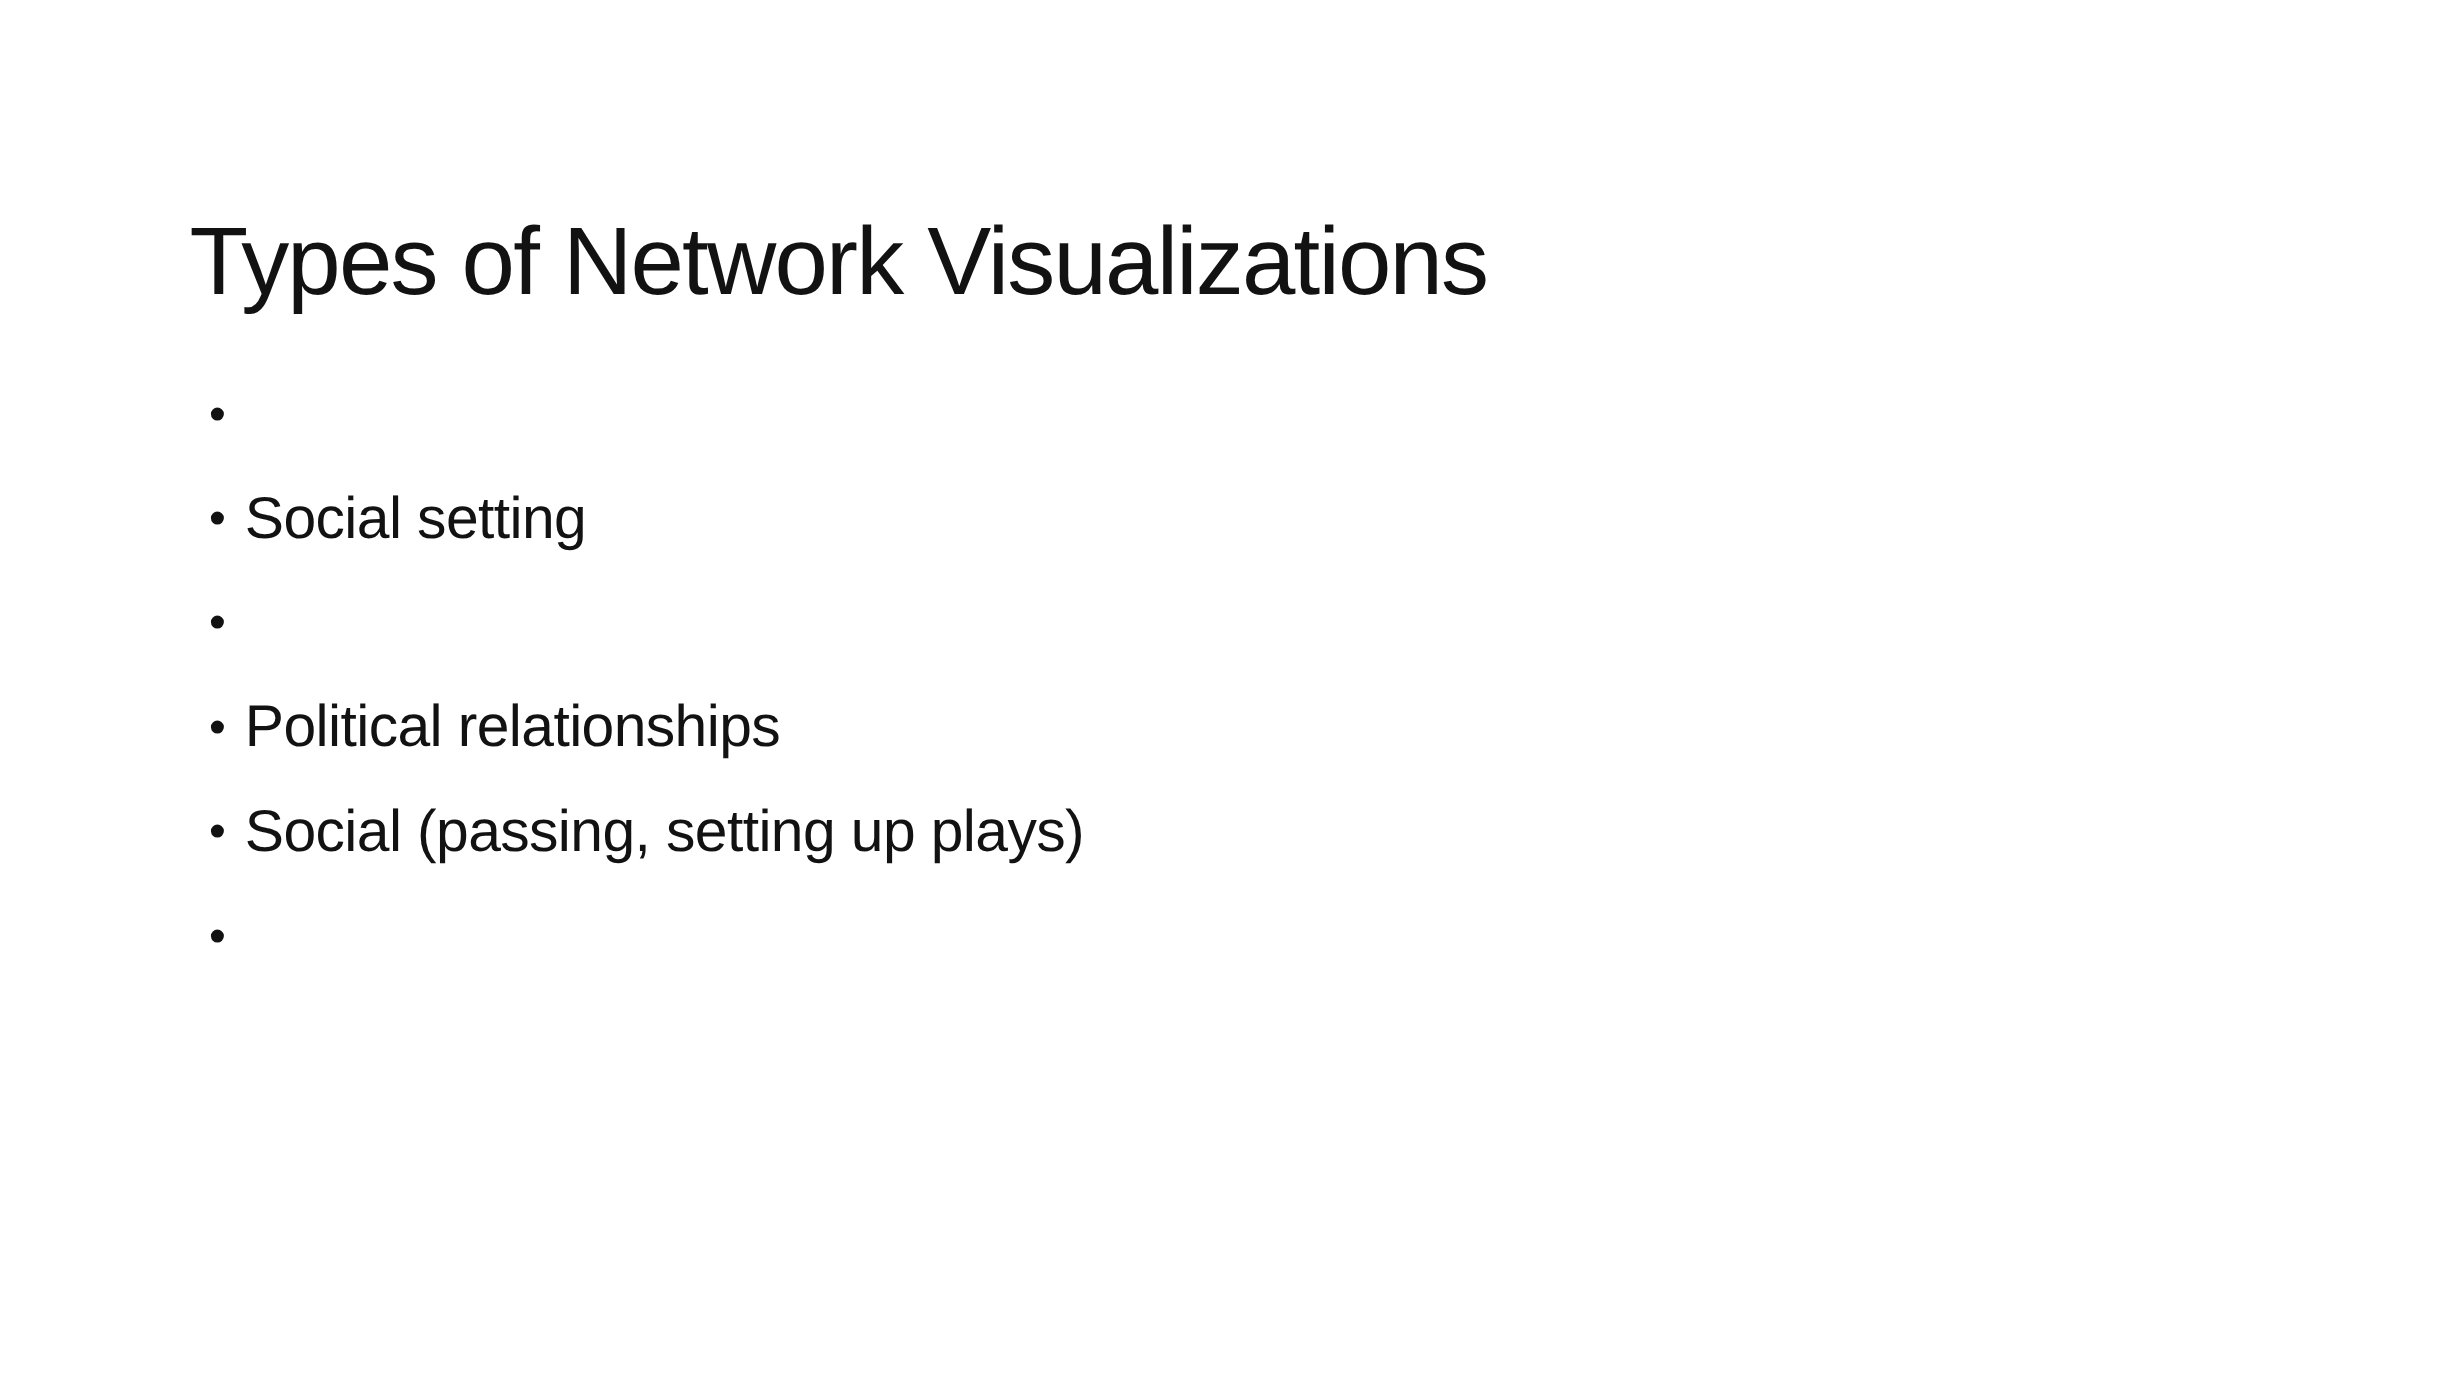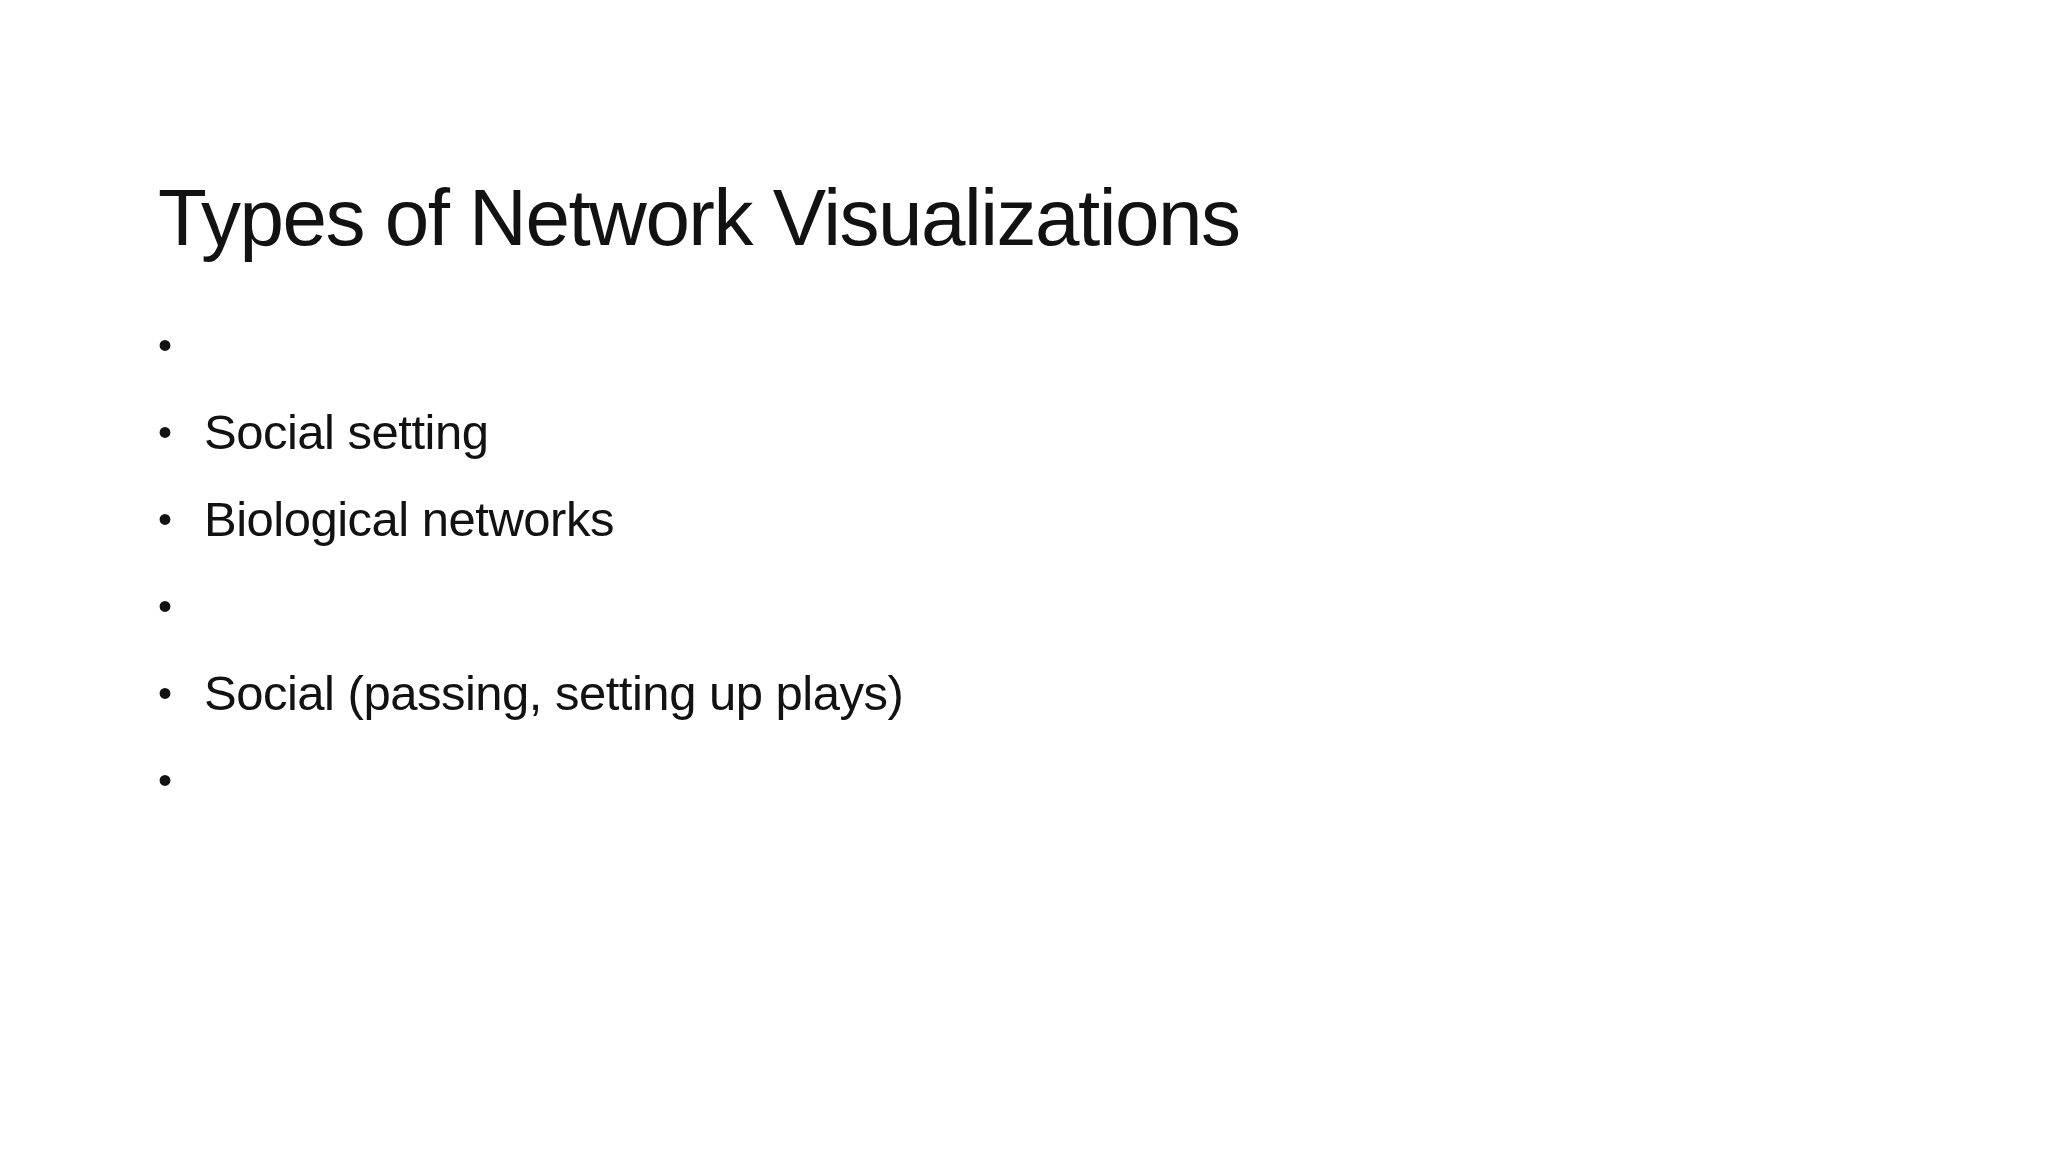--- a/index.html
+++ b/index.html
@@ -8,20 +8,21 @@
     background: #ffffff;
   }
   .slide {
     position: relative;
     width: 1884px;
     height: 1152px;
     background: #ffffff;
     overflow: hidden;
     font-family: "Liberation Sans", sans-serif;
     color: #111111;
+    text-align: center;
   }
   .slide-title {
     position: absolute;
     left: 158px;
     top: 118px;
     font-size: 80px;
     font-weight: 400;
     letter-spacing: -1.5px;
     color: #121212;
     white-space: nowrap;
@@ -67,25 +68,25 @@
         <span class="bullet-dot">•</span>
       </li>
 
       <li class="bullet-item">
         <span class="bullet-dot">•</span>
         <span class="bullet-text">Social setting</span>
       </li>
 
       <li class="bullet-item">
         <span class="bullet-dot">•</span>
-        <span class="bullet-text">Biological networks</span>
       </li>
 
       <li class="bullet-item">
         <span class="bullet-dot">•</span>
+        <span class="bullet-text">Political relationships</span>
       </li>
 
       <li class="bullet-item">
         <span class="bullet-dot">•</span>
         <span class="bullet-text">Social (passing, setting up plays)</span>
       </li>
 
       <li class="bullet-item">
         <span class="bullet-dot">•</span>
       </li>

